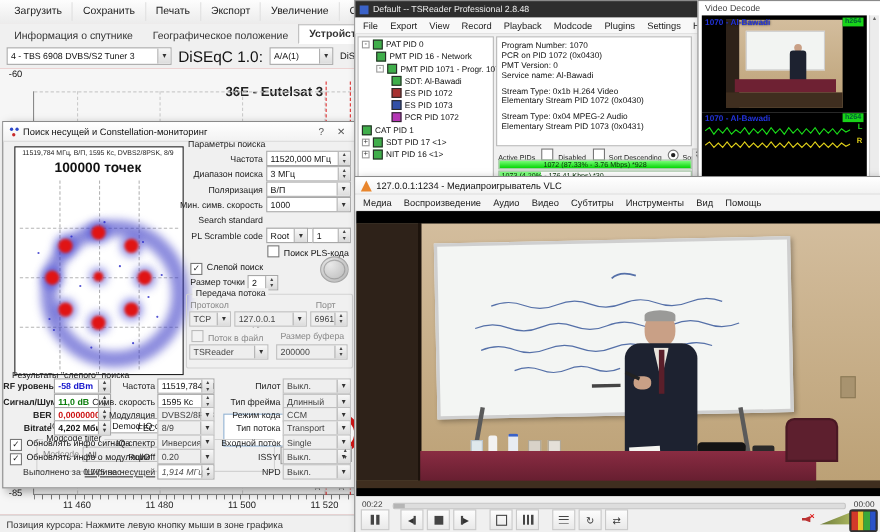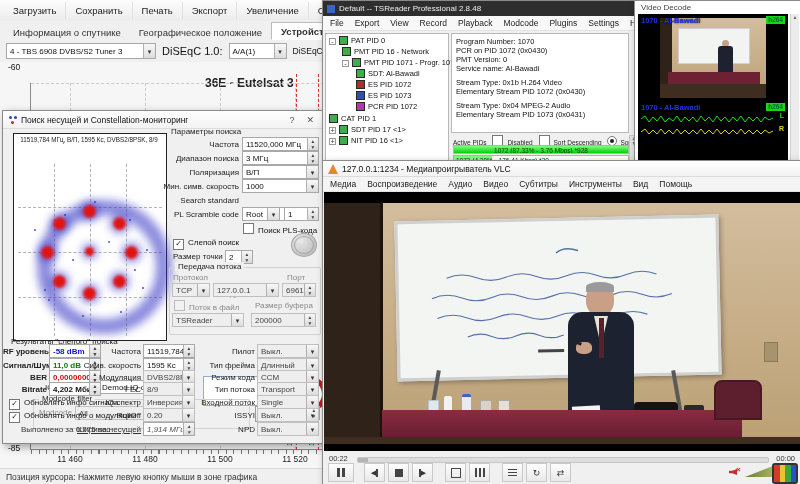--- a/index.html
+++ b/index.html
@@ -81,21 +81,21 @@
   .val-blue{color:#1515cc;font-weight:bold}
   .val-green{color:#0b7d0b;font-weight:bold}
   .val-red{color:#cc1111;font-weight:bold}
   .val-bold{font-weight:bold}
   
   .dtitle{position:absolute;left:0;top:0;right:0;height:15px;background:#2e2e2e;color:#eee;display:flex;
       align-items:center;gap:4px;padding:0 4px;font-size:8px;box-sizing:border-box}
   .menu{position:absolute;left:0;right:0;height:15px;background:#f8f8f8;display:flex;align-items:center;
       gap:11px;padding:0 7px;font-size:8.5px;color:#222;border-bottom:1px solid #e2e2e2;box-sizing:border-box}
   .pane{position:absolute;background:#fff;border:1px solid #b8b8b8;box-sizing:border-box}
-  .titem{position:absolute;font-size:7.5px;white-space:nowrap;display:flex;align-items:flex-end;gap:3px;color:#111}
+  .titem{position:absolute;font-size:7.5px;white-space:nowrap;display:flex;align-items:center;gap:3px;color:#111}
   .ticon{width:9px;height:9px;border:1px solid #2a2a2a;display:inline-block;box-sizing:border-box}
   .ig{background:#3fae4a}.ir{background:#a83232}.ib{background:#3250a8}.ip{background:#b535b5}
   .exp{width:7px;height:7px;border:1px solid #999;font-size:7px;line-height:5px;text-align:center;color:#333;
       background:#fff;display:inline-block;box-sizing:border-box}
   .iline{position:absolute;left:4px;right:2px;font-size:7.5px;color:#111;white-space:nowrap;overflow:hidden}
   .pidbar{position:absolute;height:9px;font-size:6.5px;line-height:9px;white-space:nowrap;overflow:hidden;
       border:1px solid #9cc29c;box-sizing:border-box;color:#083408}
   .greenfill{background:linear-gradient(#7dff7d,#00d400)}
   
   .vdhead{position:absolute;left:6px;top:2px;font-size:8px;color:#444}
@@ -141,21 +141,21 @@
     <span class="tab">Географическое положение</span>
     <span class="tab active">Устройство</span>
     <span class="tab">LNB</span>
     <span class="tab">Диапазон</span>
     <span class="tab">Стиль</span>
     <span class="tab">Транспондеры</span>
   </div>
 
   <div class="drow">
     <span class="f combo" style="position:relative;width:150px;height:16px;line-height:15px">4 - TBS 6908 DVBS/S2 Tuner 3</span>
-    <span style="font-size:11px">DiSEqC 1.0:</span>
+    <span style="font-size:14px">DiSEqC 1.0:</span>
     <span class="f combo" style="position:relative;width:58px;height:16px;line-height:15px">A/A(1)</span>
     <span style="font-size:8.5px">DiSEqC 1.x:</span>
     <span class="f combo" style="position:relative;width:110px;height:16px;line-height:15px">None</span>
     <span class="f spin gray" style="position:relative;width:36px;height:16px;line-height:15px">0</span>
     <span class="ibtn">Позиционер</span>
   </div>
 
   <div class="chart">
     <div class="abs nw" style="left:205px;top:14px;width:120px;overflow:hidden;font-weight:bold;font-size:12px;color:#222">36E - Eutelsat 3</div>
 
@@ -202,20 +202,21 @@
       <span style="width:9px;height:9px;position:relative;display:inline-block">
         <span class="abs" style="left:1px;top:1px;width:3px;height:3px;background:#2a46c8;border-radius:50%;box-shadow:5px 0 #2a46c8,2px 5px #c82a2a"></span>
       </span>
       <span class="nw">Поиск несущей и Constellation-мониторинг</span>
       <span class="wbtn">?</span>
       <span class="wbtn">✕</span>
     </div>
 
     <div class="cwrap">
       <div class="abs nw" style="left:0;top:2px;width:150px;text-align:center;font-size:6.3px;color:#222">11519,784 МГц, В/П, 1595 Кс, DVBS2/8PSK, 8/9</div>
+      <div class="abs nw" style="left:0;top:11px;width:150px;text-align:center;font-size:12.5px;font-weight:bold">100000 точек</div>
       <div class="cgridv" style="left:40px"></div>
       <div class="cgridv" style="left:76px"></div>
       <div class="cgridv" style="left:112px"></div>
       <div class="cgridh" style="top:73px"></div>
       <div class="cgridh" style="top:118px"></div>
       <div class="cgridh" style="top:163px"></div>
       <div class="ring"></div>
       <div class="blob" style="left:111px;top:112px"></div>
       <div class="blob" style="left:99px;top:83px"></div>
       <div class="blob" style="left:69px;top:71px"></div>

